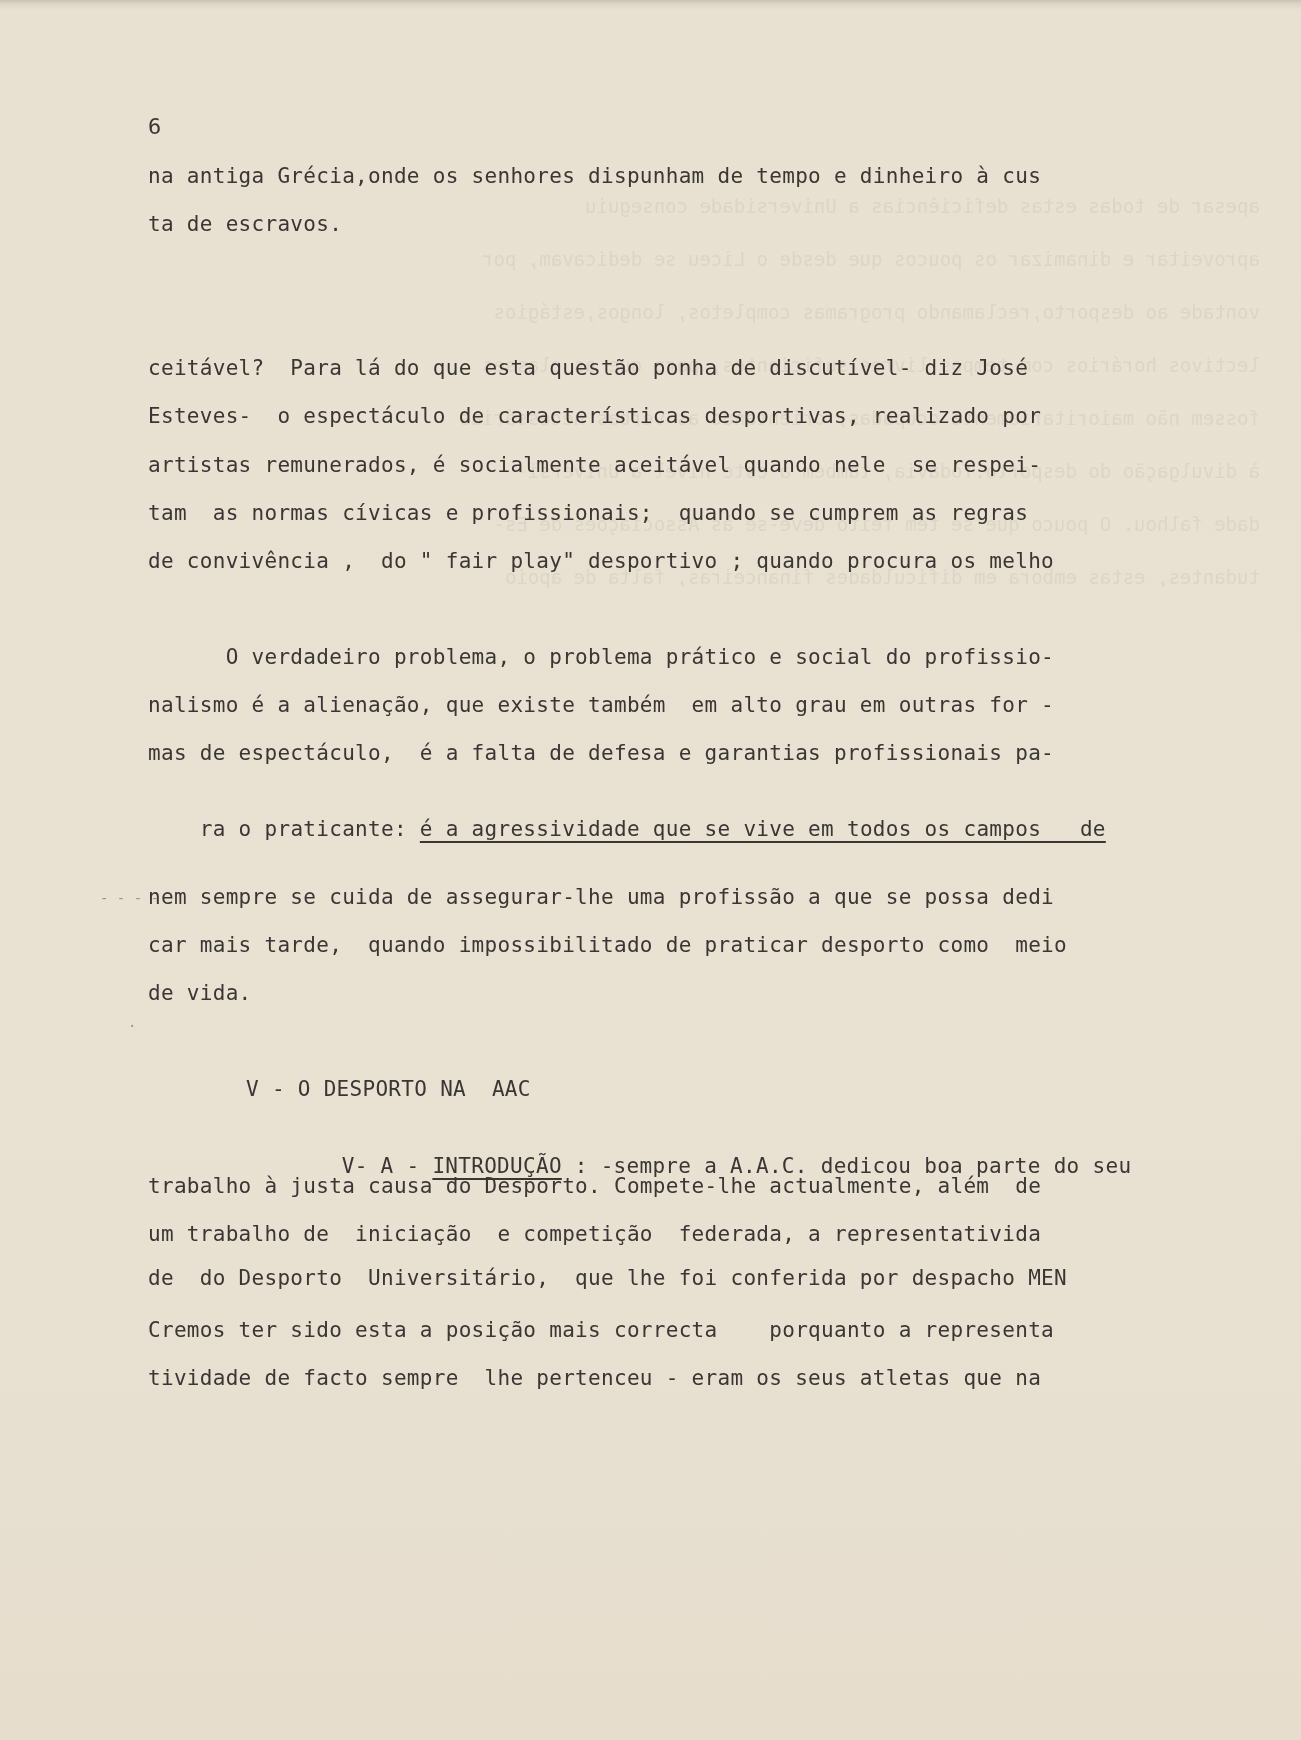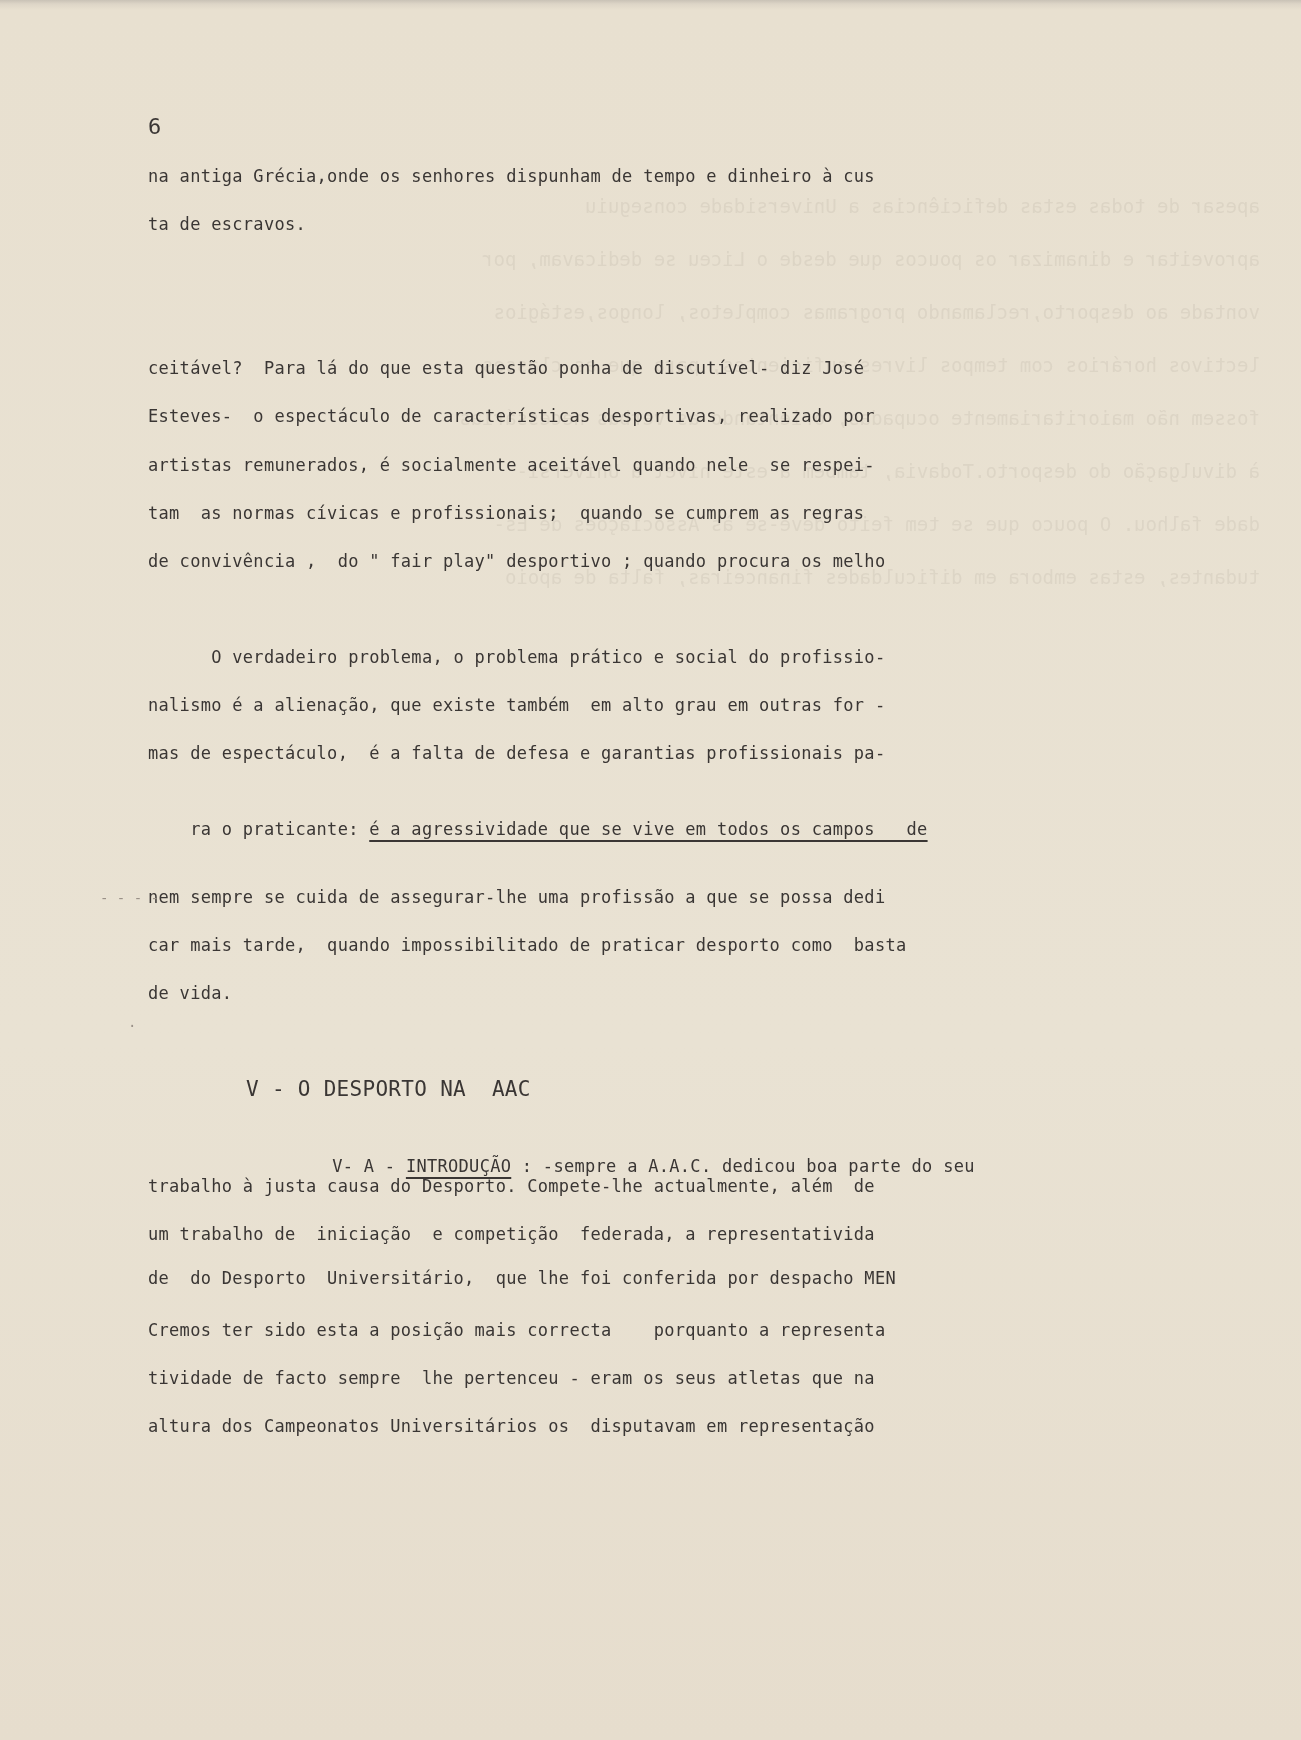--- a/index.html
+++ b/index.html
@@ -16,21 +16,21 @@
   }
   .bleed {
     position: absolute; left: 140px; top: 180px; width: 1120px; height: 1300px;
     color: rgba(120,110,100,0.10);
     font-size: 19px; line-height: 53px; white-space: pre;
     transform: scaleX(-1);
     pointer-events: none;
   }
   .line {
     position: absolute; left: 148px;
-    font-size: 17px; letter-spacing: 0.3px;
+    font-size: 21px; letter-spacing: 0.3px;
     white-space: pre; line-height: 28px;
   }
   .page-number { position: absolute; left: 148px; top: 114px; font-size: 22px; }
   .u { text-decoration: underline; text-decoration-thickness: 2px; text-underline-offset: 5px; }
   .heading { font-size: 21px; text-align: right; }
   .mark { position: absolute; color: #9a9188; font-size: 14px; }
 </style>
 </head>
 <body>
 
@@ -54,30 +54,29 @@
   <div class="line" style="top:451px">artistas remunerados, é socialmente aceitável quando nele  se respei-</div>
   <div class="line" style="top:499px">tam  as normas cívicas e profissionais;  quando se cumprem as regras</div>
   <div class="line" style="top:547px">de convivência ,  do " fair play" desportivo ; quando procura os melho</div>
   <div class="line" style="top:643px">      O verdadeiro problema, o problema prático e social do profissio-</div>
   <div class="line" style="top:691px">nalismo é a alienação, que existe também  em alto grau em outras for -</div>
   <div class="line" style="top:739px">mas de espectáculo,  é a falta de defesa e garantias profissionais pa-</div>
   <div class="line" style="top:787px">
     <span>ra o praticante: </span><span class="u">é a agressividade que se vive em todos os campos   de</span>
   </div>
   <div class="line" style="top:883px">nem sempre se cuida de assegurar-lhe uma profissão a que se possa dedi</div>
-  <div class="line" style="top:931px">car mais tarde,  quando impossibilitado de praticar desporto como  basta</div>
+  <div class="line" style="top:931px">car mais tarde,  quando impossibilitado de praticar desporto como  meio</div>
   <div class="line" style="top:979px">de vida.</div>
 
   <div class="mark" style="left:128px;top:1018px">·</div>
   <div class="mark" style="left:100px;top:890px">- - - -</div>
 
   <div class="line heading" style="top:1075px; left:246px">V - O DESPORTO NA  AAC</div>
 
   <div class="line" style="top:1124px; left:290px">
     <span>V- A - </span><span class="u">INTRODUÇÃO</span><span> : -sempre a A.A.C. dedicou boa parte do seu</span>
   </div>
   <div class="line" style="top:1172px">trabalho à justa causa do Desporto. Compete-lhe actualmente, além  de</div>
   <div class="line" style="top:1220px">um trabalho de  iniciação  e competição  federada, a representativida</div>
   <div class="line" style="top:1264px">de  do Desporto  Universitário,  que lhe foi conferida por despacho MEN</div>
   <div class="line" style="top:1316px">Cremos ter sido esta a posição mais correcta    porquanto a representa</div>
   <div class="line" style="top:1364px">tividade de facto sempre  lhe pertenceu - eram os seus atletas que na</div>
-  <div class="line" style="top:1412px">altura dos Campeonatos Universitários os  disputavam em representação</div>
 </div>
 
 </body></html>

